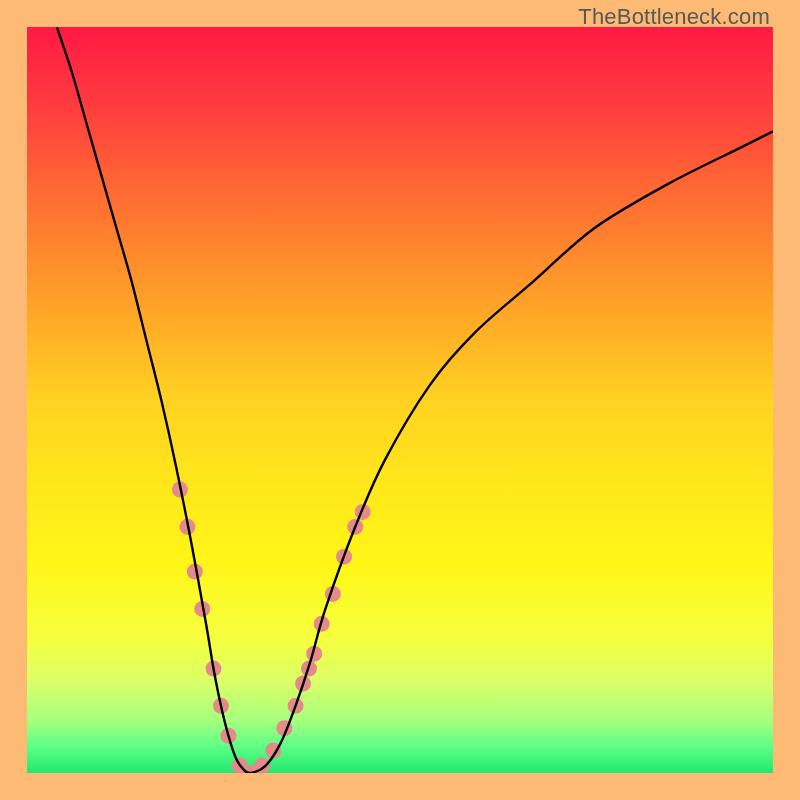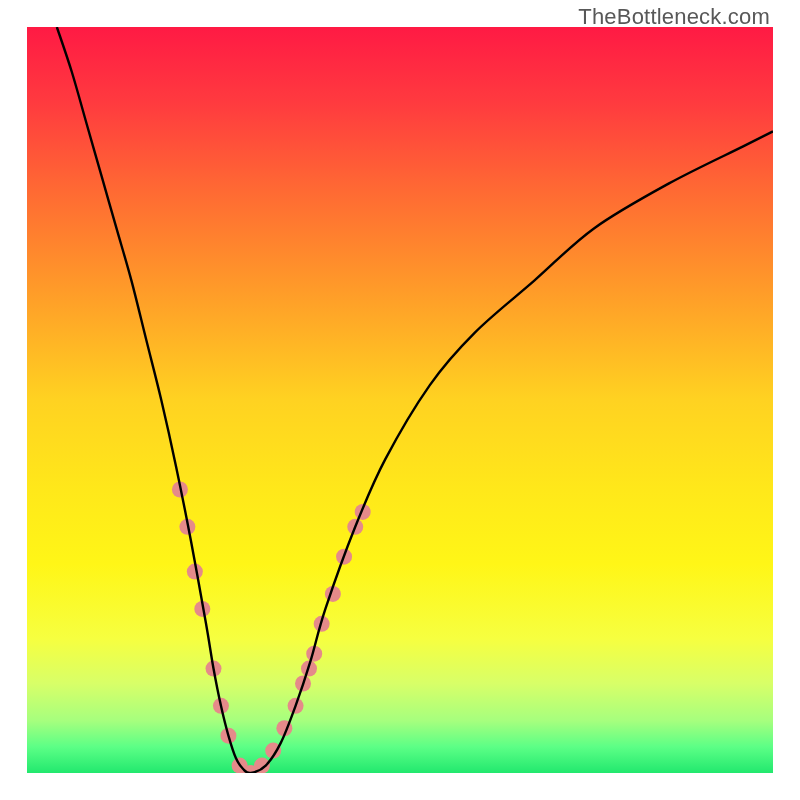--- a/index.html
+++ b/index.html
@@ -7,21 +7,21 @@
     padding: 0;
     width: 800px;
     height: 800px;
     overflow: hidden;
     background: #000;
     font-family: Arial, Helvetica, sans-serif;
   }
   .frame {
     position: absolute;
     inset: 0;
-    background: #ffffff;
+    background: #fdba74;
   }
   .plot-area {
     position: absolute;
     left: 27px;
     top: 27px;
     width: 746px;
     height: 746px;
     overflow: hidden;
   }
   .gradient-bg {

